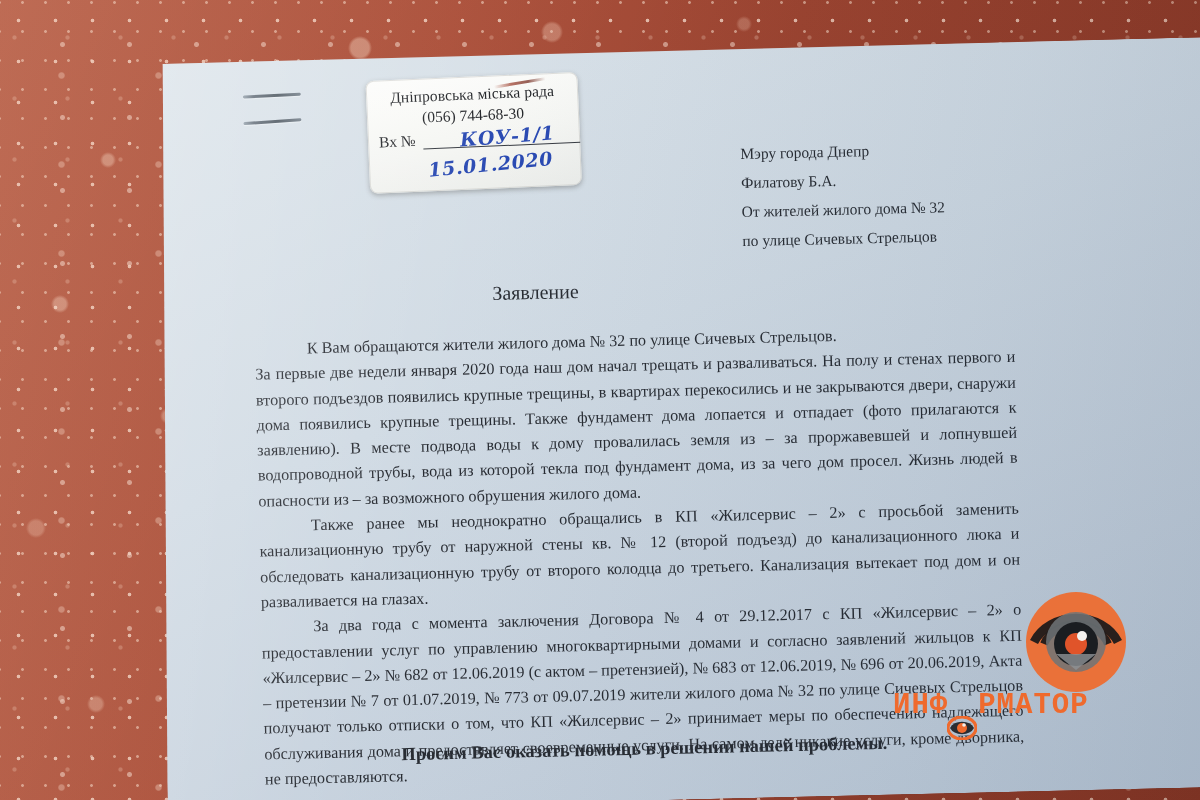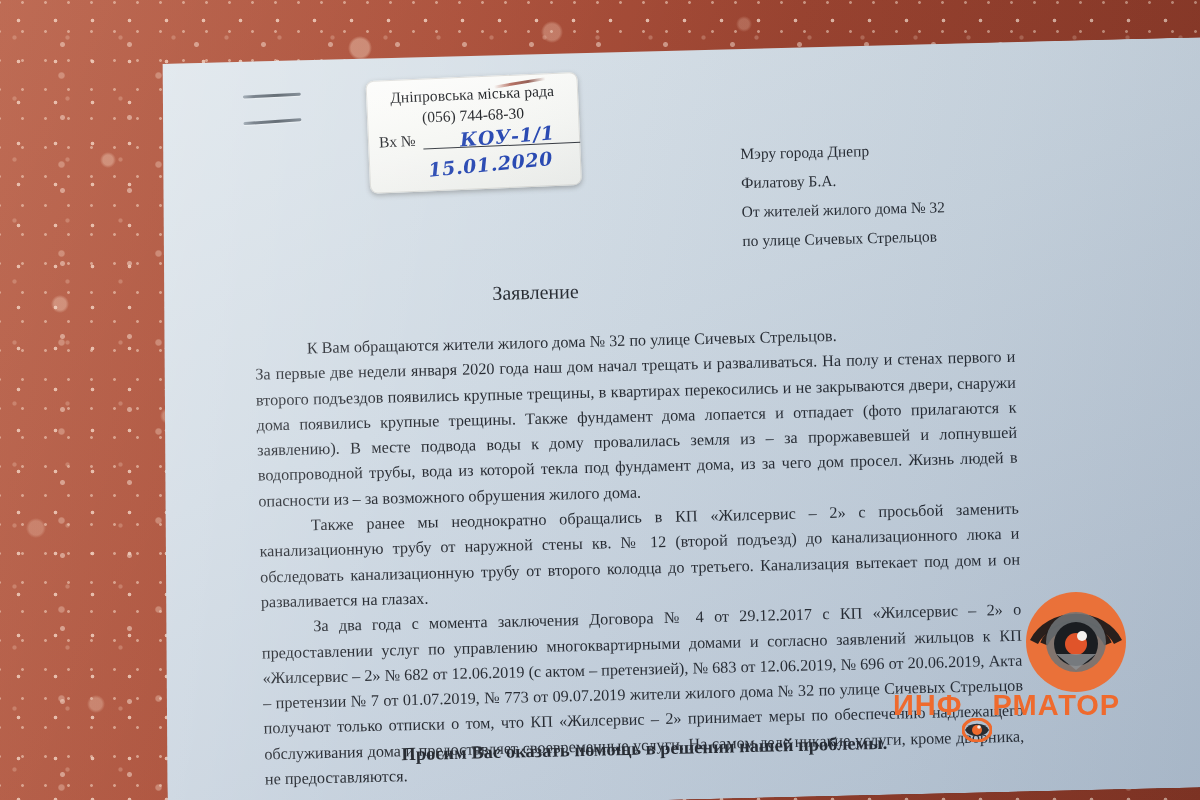--- a/index.html
+++ b/index.html
@@ -148,21 +148,21 @@
   }
 
   
   .watermark{
     position:absolute;left:1003px;top:592px;width:190px;height:135px;
     pointer-events:none;
   }
   .wm-eye{position:absolute;left:23px;top:0;width:100px;height:100px;}
   .wm-text{
     position:absolute;left:-110px;top:97px;
-    font-family:Liberation Sans, sans-serif;
+    font-family:Liberation Mono, monospace;
     font-weight:bold;font-size:29px;letter-spacing:1px;
     color:#ef6a2d;white-space:nowrap;
   }
   .wm-text .wm-o{position:relative;display:inline-block;width:30px;}
   .wm-o-eye{position:absolute;left:-1px;top:3px;width:30px;height:24px;}
 </style>
 </head>
 <body>
 
 <div id="scene">

